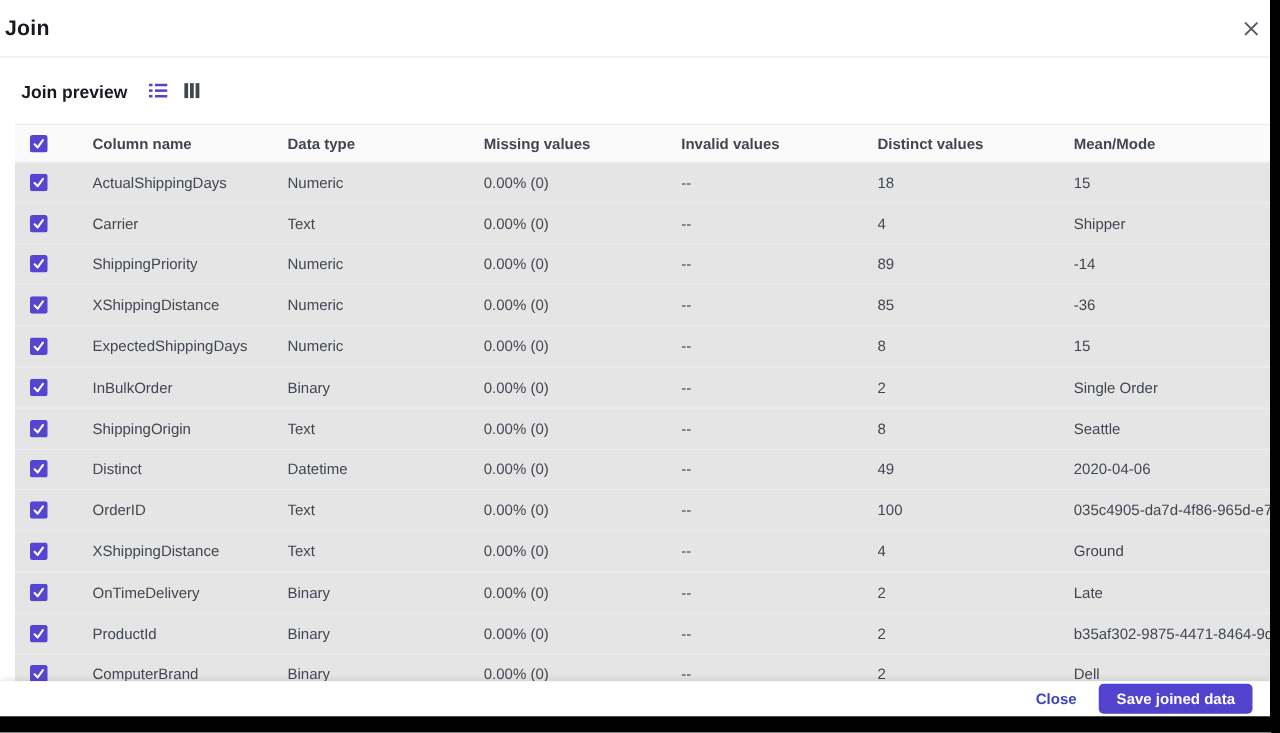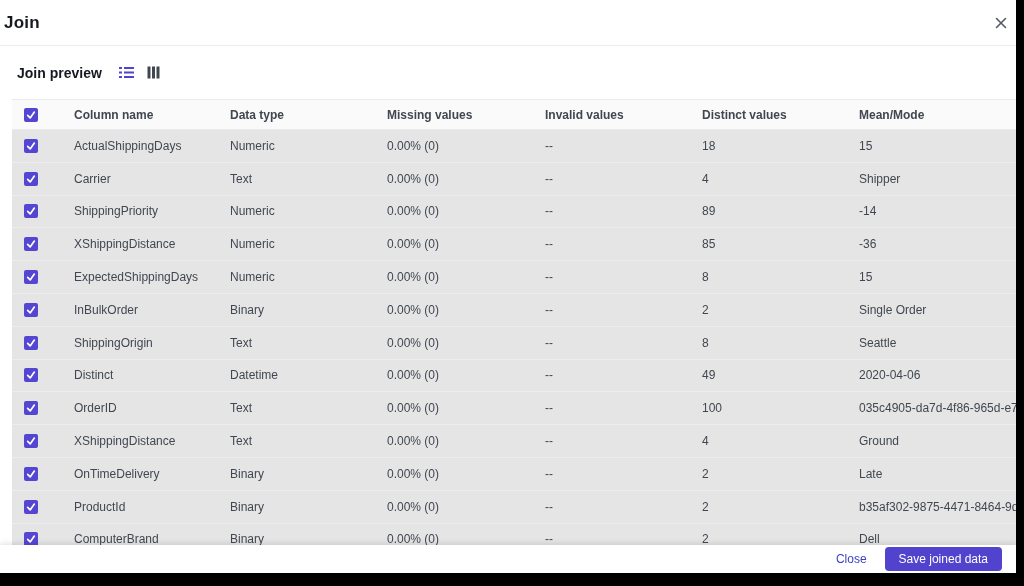--- a/index.html
+++ b/index.html
@@ -83,27 +83,27 @@
     height: 28px;
     background: #fff;
     box-shadow: 0 -2px 5px rgba(0,0,0,0.10);
     display: flex; align-items: center; justify-content: flex-end;
     gap: 18px;
     padding-right: 14px;
   }
   .link-btn {
     background: none; border: none;
     font-family: "Liberation Sans", sans-serif;
-    font-size: 12px; font-weight: 400;
+    font-size: 12px; font-weight: 700;
     cursor: pointer;
   }
   .primary-btn {
     border: none; border-radius: 4px;
     font-family: "Liberation Sans", sans-serif;
-    font-size: 12px; font-weight: 400;
+    font-size: 12px; font-weight: 700;
     color: #fff;
     padding: 5px 14px;
     cursor: pointer;
   }
 </style>
 </head>
 <body>
 
 <div class="dialog">
 

